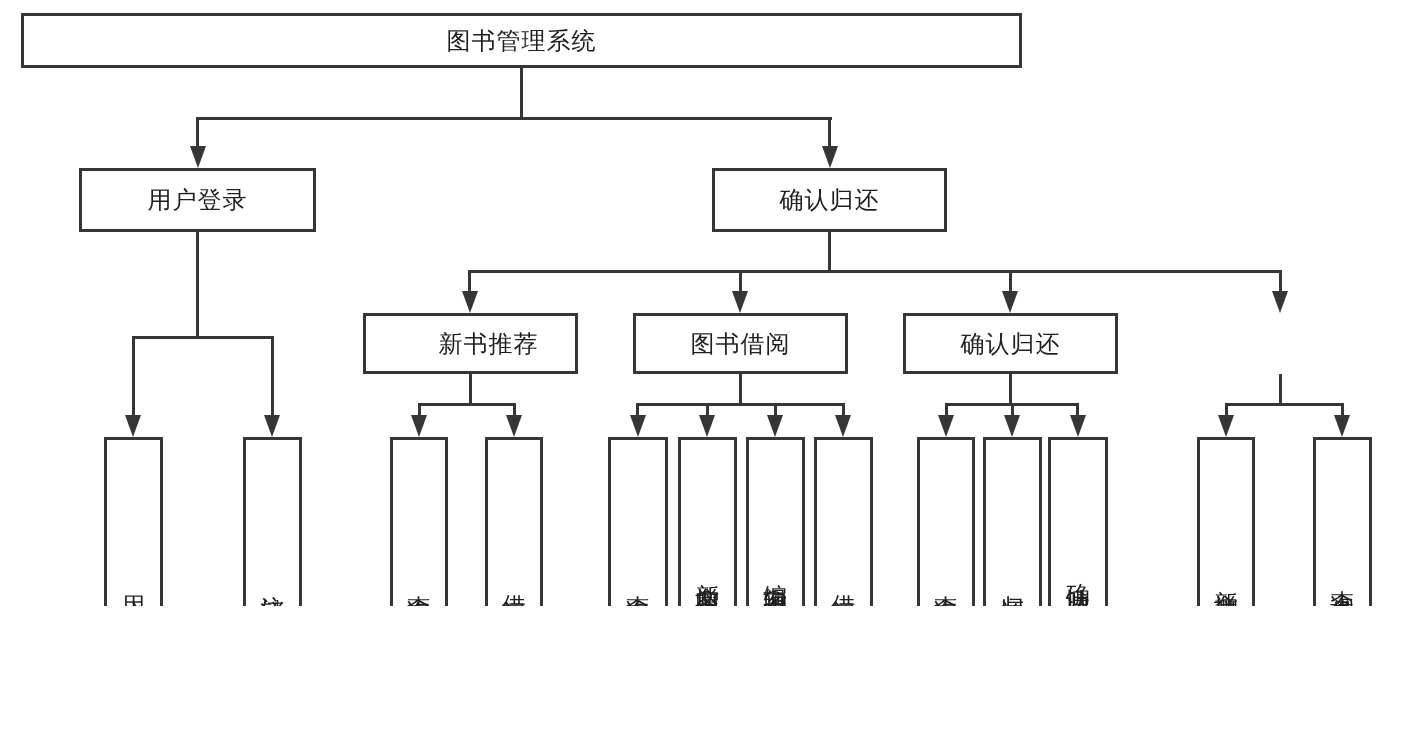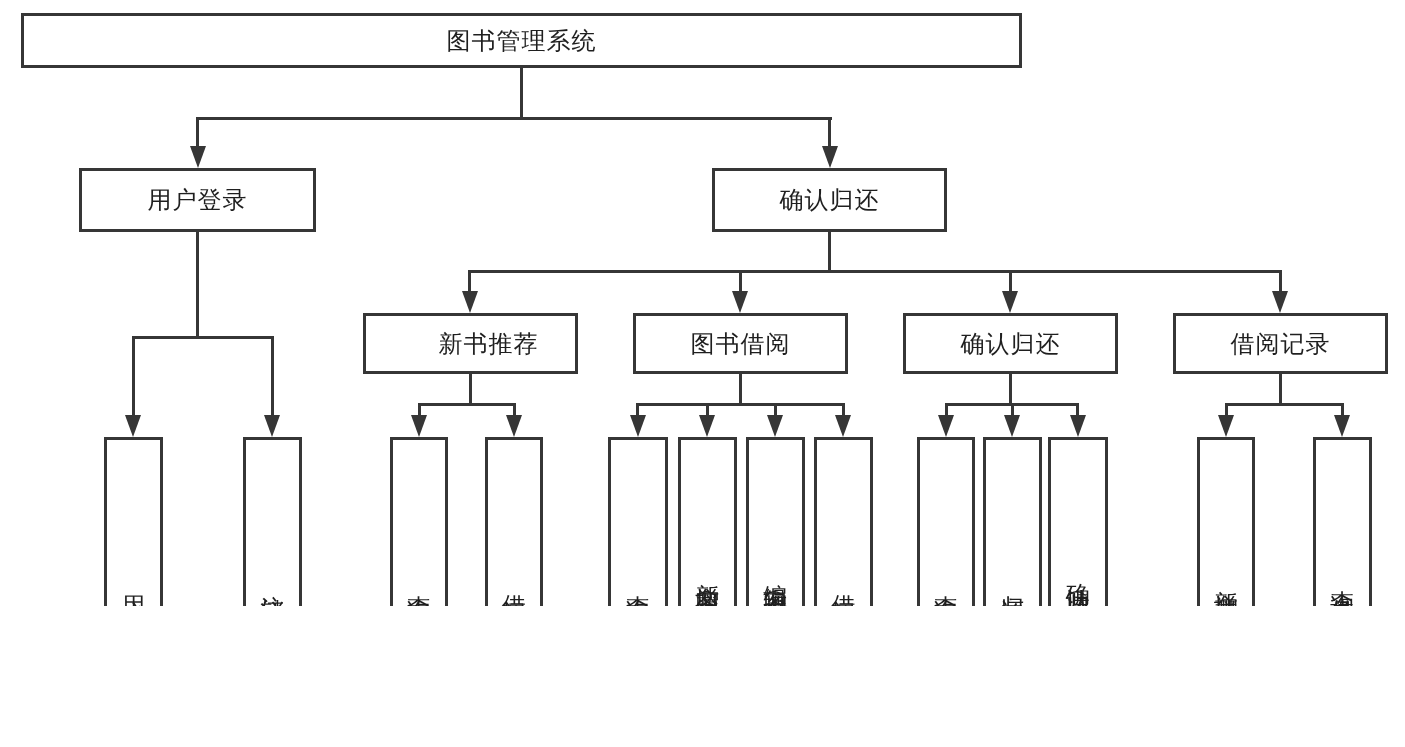--- a/index.html
+++ b/index.html
@@ -84,21 +84,20 @@
   <div class="vl" style="left:739px;top:270px;height:23px;"></div>
   <div class="ah" style="left:732px;top:291px;"></div>
   <div class="vl" style="left:1009px;top:270px;height:23px;"></div>
   <div class="ah" style="left:1002px;top:291px;"></div>
   <div class="vl" style="left:1279px;top:270px;height:23px;"></div>
   <div class="ah" style="left:1272px;top:291px;"></div>
 
   <div class="box" style="left:363px;top:313px;width:215px;height:61px;padding-left:36px;">新书推荐</div>
   <div class="box" style="left:633px;top:313px;width:215px;height:61px;">图书借阅</div>
   <div class="box" style="left:903px;top:313px;width:215px;height:61px;">确认归还</div>
-  <div class="box" style="left:1173px;top:313px;width:215px;height:61px;">借阅记录</div>
 
   <div class="vl" style="left:469px;top:374px;height:29px;"></div>
   <div class="hl" style="left:418px;top:403px;width:98px;"></div>
   <div class="vl" style="left:418px;top:403px;height:15px;"></div>
   <div class="ah" style="left:411px;top:415px;"></div>
   <div class="vl" style="left:513px;top:403px;height:15px;"></div>
   <div class="ah" style="left:506px;top:415px;"></div>
 
   <div class="vl" style="left:739px;top:374px;height:29px;"></div>
   <div class="hl" style="left:636px;top:403px;width:209px;"></div>

